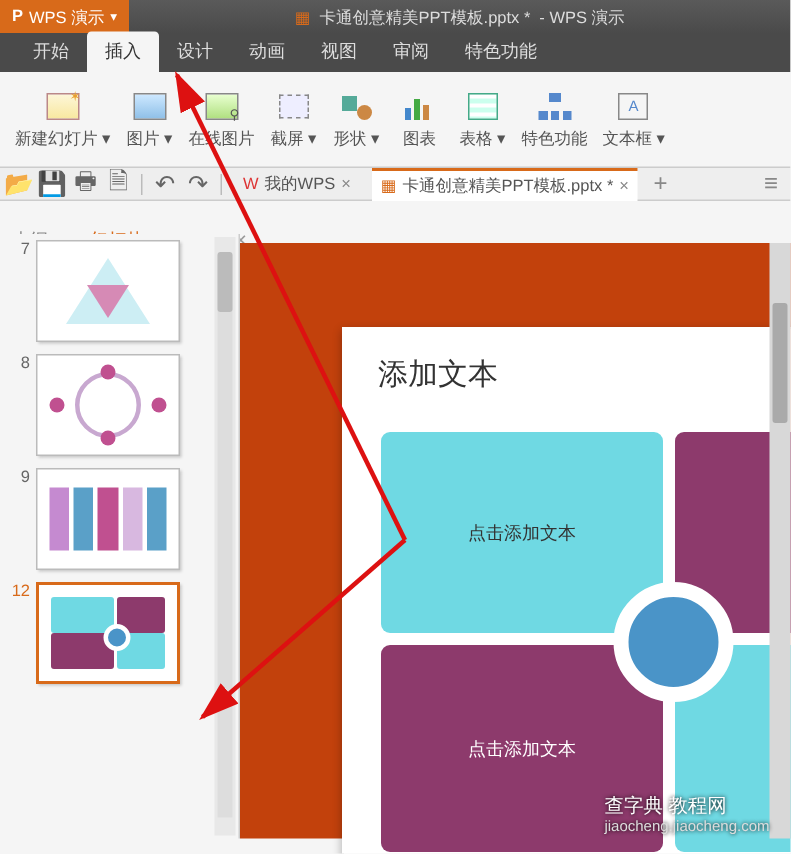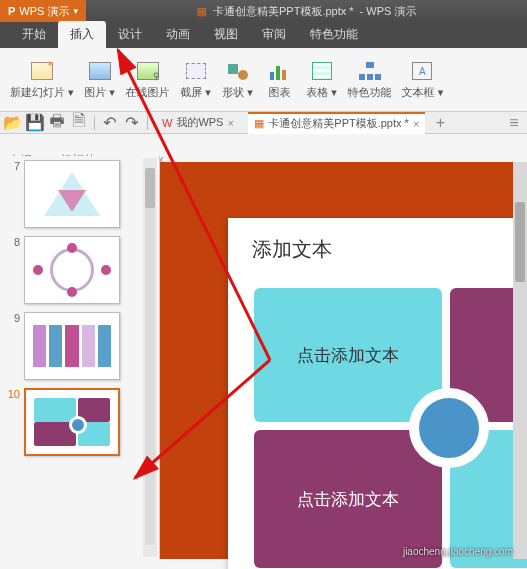--- a/index.html
+++ b/index.html
@@ -46,21 +46,21 @@
 .thumb.selected .slide-mini { border: 2px solid #d86a1a; }
 .thumbs-scroll { position: absolute; right: 2px; top: 2px; width: 14px; bottom: 2px; background: #e8e8e8; }
 .thumbs-scroll .track { position: absolute; top: 12px; bottom: 12px; left: 2px; right: 2px; background: #ddd; }
 .thumbs-scroll .handle { position: absolute; top: 10px; left: 2px; right: 2px; height: 40px; background: #bbb; border-radius: 2px; }
 
 
 .canvas { position: absolute; left: 160px; top: 134px; right: 0; bottom: 10px; background: #c2410c; margin-top: 28px; }
 .slide { position: absolute; left: 68px; top: 56px; width: 400px; height: 370px; background: #fff; box-shadow: 0 2px 6px rgba(0,0,0,.3); }
 .slide .slide-title { position: absolute; left: 24px; top: 18px; font-size: 20px; color: #333; }
 .slide .quad { position: absolute; left: 26px; top: 70px; width: 350px; height: 280px; }
-.slide .q { position: absolute; border-radius: 6px; display: flex; align-items: center; justify-content: center; font-size: 17px; color: #333; }
+.slide .q { position: absolute; border-radius: 6px; display: flex; align-items: center; justify-content: center; font-size: 12px; color: #333; }
 .slide .q.tl { left: 0; top: 0; width: 188px; height: 134px; background: #6fd9e3; }
 .slide .q.tr { left: 196px; top: 0; width: 154px; height: 134px; background: #8d3a6c; }
 .slide .q.bl { left: 0; top: 142px; width: 188px; height: 138px; background: #8d3a6c; color: #fff; }
 .slide .q.br { left: 196px; top: 142px; width: 154px; height: 138px; background: #6fd9e3; }
 .slide .center-circle { position: absolute; left: 155px; top: 100px; width: 80px; height: 80px; border-radius: 50%; background: #4a94c8; border: 10px solid #fff; }
 
 
 .vscroll { position: absolute; right: 0; top: 0; width: 14px; bottom: 0; background: #d8d8d8; }
 .vscroll .handle { position: absolute; top: 40px; left: 2px; right: 2px; height: 80px; background: #aaa; border-radius: 2px; }
 
@@ -248,21 +248,21 @@
         <div class="mini-bars">
           <span></span>
           <span></span>
           <span></span>
           <span></span>
           <span></span>
         </div>
       </div>
   </div>
   <div class="thumb selected">
-    <div class="num" style="color:#d86a1a">10</div>
+    <div class="num" style="color:#d86a1a">12</div>
     <div class="slide-mini">
         <div class="mini-quad">
           <div class="mq tl"></div>
           <div class="mq tr"></div>
           <div class="mq bl"></div>
           <div class="mq br"></div>
           <div class="mc"></div>
         </div>
       </div>
   </div>
@@ -280,20 +280,21 @@
       <div class="q tr"></div>
       <div class="q bl">点击添加文本</div>
       <div class="q br"></div>
       <div class="center-circle"></div>
     </div>
   </div>
   <div class="vscroll">
       <div class="handle"></div>
     </div>
   <div class="watermark">
+    <div>查字典 教程网</div>
     <div class="sub">jiaocheng.jiaocheng.com</div>
   </div>
 </div>
 
 <svg class="arrows">
   <defs>
       <marker id="ah" markerWidth="10" markerHeight="10" refX="8" refY="3" orient="auto">
         <path d="M0,0 L9,3 L0,6 Z" fill="#d11"></path>
       </marker>
     </defs>

